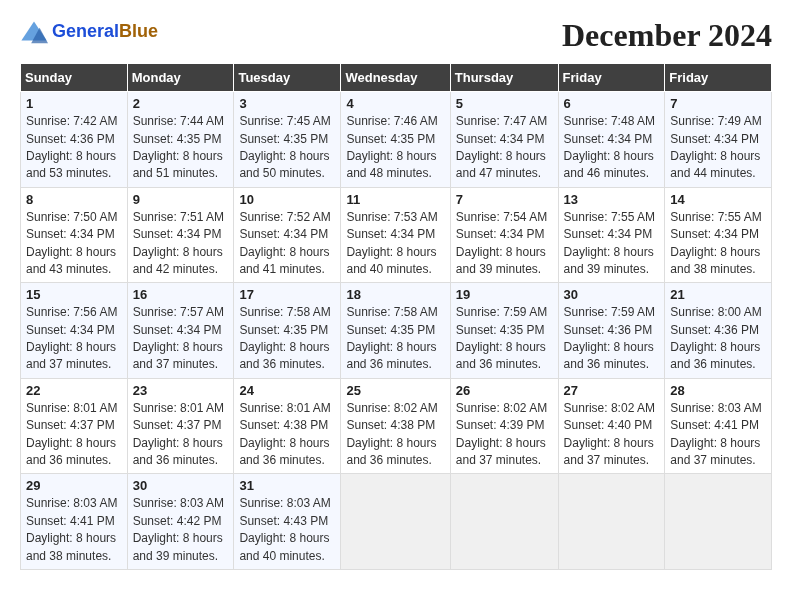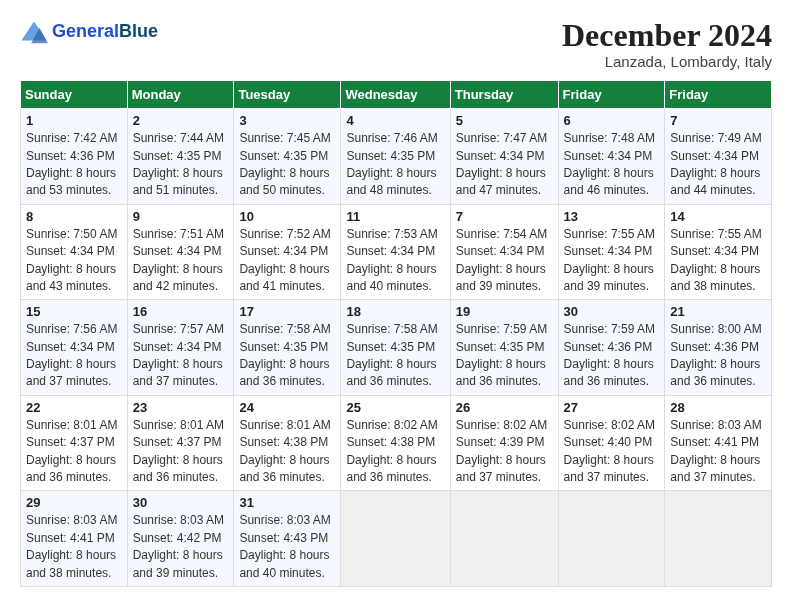--- a/index.html
+++ b/index.html
@@ -27,21 +27,21 @@
     }
     .logo-text-general {
       font-size: 18px;
       font-weight: bold;
       color: #1d4ed8;
       line-height: 1.1;
     }
     .logo-text-blue {
       font-size: 18px;
       font-weight: bold;
-      color: #0c4a6e;
+      color: #a16207;
       line-height: 1.1;
     }
     .logo-icon {
       width: 28px;
       height: 28px;
     }
     .title-block {
       text-align: right;
     }
     .main-title {
@@ -54,21 +54,21 @@
     .subtitle {
       font-size: 15px;
       color: #444;
     }
     .calendar {
       width: 100%;
       border-collapse: collapse;
       font-size: 11px;
     }
     .calendar thead tr th {
-      background-color: #15803d;
+      background-color: #404040;
       color: #fff;
       padding: 6px 4px;
       font-size: 13px;
       font-weight: bold;
       text-align: left;
       border: 1px solid #fff;
     }
     .calendar tbody tr td {
       vertical-align: top;
       padding: 4px 5px;
@@ -110,21 +110,20 @@
         <polygon points="28,14 40,36 16,36" fill="#2a5fa8" opacity="0.7"></polygon>
       </svg>
       <div>
         <div>
           <span class="logo-text-general">General</span><span class="logo-text-blue">Blue</span>
         </div>
       </div>
     </div>
     <div class="title-block">
       <div class="main-title">December 2024</div>
-      <div class="subtitle">Lanzada, Lombardy, Italy</div>
     </div>
   </div>
 
   <table class="calendar">
     <thead>
       <tr>
         <th>Sunday</th>
         <th>Monday</th>
         <th>Tuesday</th>
         <th>Wednesday</th>

